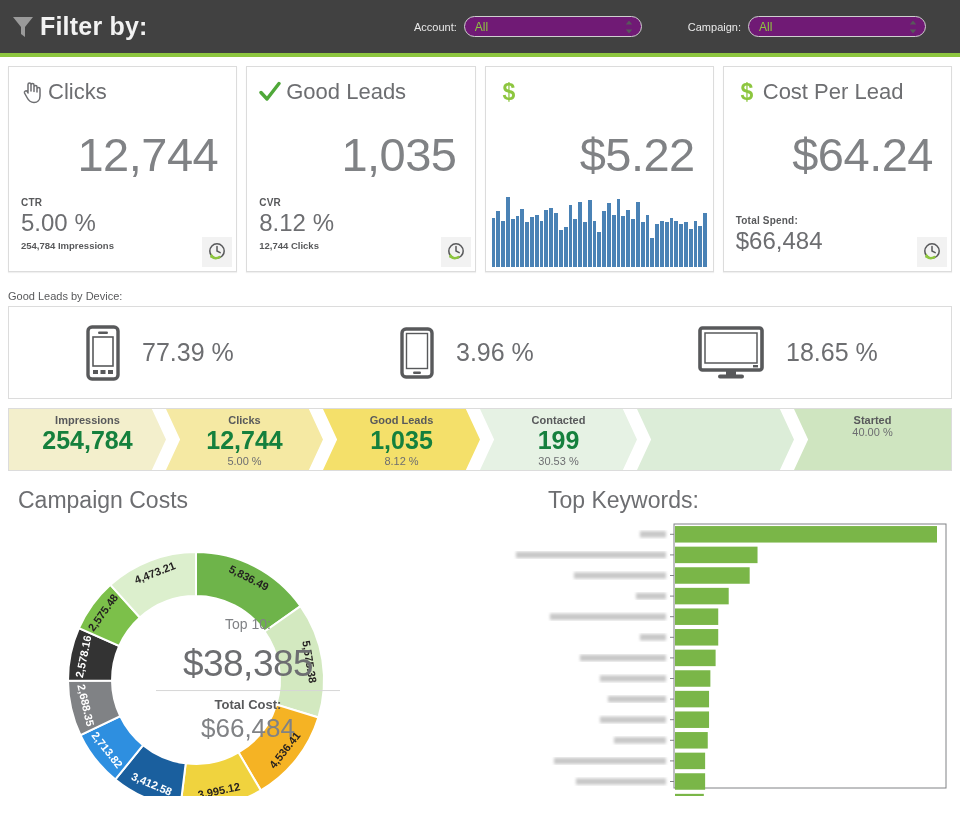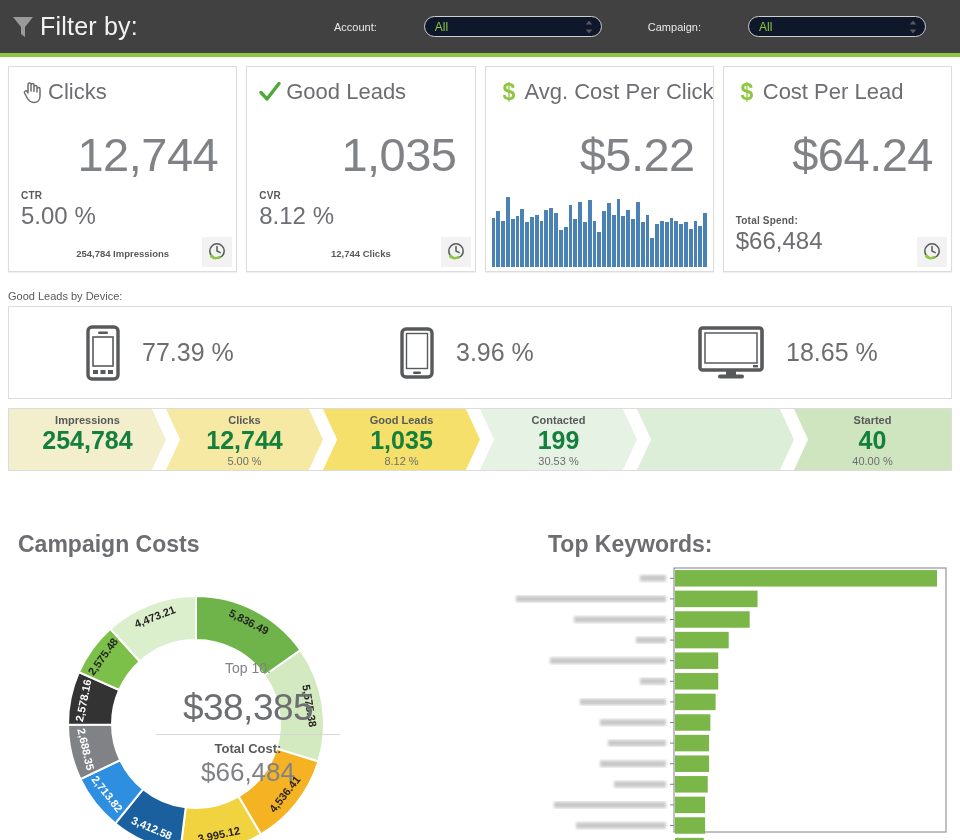--- a/index.html
+++ b/index.html
@@ -20,48 +20,47 @@
     border-bottom: 4px solid #8dc63f;
     display: flex;
     align-items: center;
     padding: 0 12px;
   }
   .filter-left { display: flex; align-items: center; gap: 6px; }
   .funnel-icon { width: 22px; height: 24px; display: block; }
   .filter-title {
     color: #f2f2f2;
     font-size: 25px;
-    font-weight: 400;
+    font-weight: 700;
     letter-spacing: .2px;
     white-space: nowrap;
     text-align: right;
   }
   .filter-right {
     margin-left: auto;
     display: flex;
     align-items: center;
     gap: 46px;
     padding-right: 22px;
   }
   .filter-group { display: flex; align-items: center; gap: 7px; }
   .filter-label {
     color: #e9e9e9;
     font-size: 11px;
     white-space: nowrap;
   }
   .select-box {
     position: relative;
     height: 21px;
-    background: #0f172a;
+    background: #701a75;
     border-radius: 11px;
     border: 1px solid #cfcfcf;
     display: flex;
     align-items: center;
     padding: 0 22px 0 10px;
-    margin-left: 40px;
   }
   .select-account { width: 178px; }
   .select-campaign { width: 178px; }
   .select-value {
     color: #8dc63f;
     font-size: 12px;
     white-space: nowrap;
     overflow: hidden;
   }
   .spinner {
@@ -96,40 +95,39 @@
   }
   .kpi-big {
     text-align: right;
     font-size: 47px;
     font-weight: 300;
     color: #808285;
     line-height: 1;
     padding: 22px 6px 0 0;
     letter-spacing: -0.5px;
   }
-  .kpi-foot { position: absolute; left: 12px; bottom: 12px; right: 12px; }
+  .kpi-foot { position: absolute; left: 12px; bottom: 20px; right: 12px; }
   .kpi-sub-label {
     font-size: 10px;
     font-weight: bold;
     color: #58595b;
     letter-spacing: .2px;
   }
   .kpi-sub-value {
     font-size: 24px;
     font-weight: 300;
     color: #6d6e71;
     line-height: 1.15;
     margin-top: 1px;
   }
   .kpi-note {
     font-size: 9.5px;
     font-weight: bold;
     color: #58595b;
-    margin-top: 18px;
-    text-align: center;
+    margin-top: 3px;
   }
   .clock-btn {
     position: absolute;
     right: 4px; bottom: 4px;
     width: 30px; height: 30px;
     background: #f2f2f2;
     display: flex; align-items: center; justify-content: center;
   }
   .sparkline {
     position: absolute;
@@ -210,25 +208,24 @@
   }
 
   
   .bottom {
     display: flex;
     padding: 16px 8px 0 8px;
   }
   .bottom-col { flex: 1 1 0; position: relative; }
   .chart-title {
     font-size: 23px;
-    font-weight: 700;
+    font-weight: 400;
     color: #6d6e71;
     padding-left: 10px;
     margin-bottom: 2px;
-    margin-top: 44px;
   }
   .chart-title.kw { padding-left: 60px; }
   .donut-holder { position: relative; height: 280px; }
   .donut-center {
     position: absolute;
     left: 50%; top: 164px;
     transform: translate(-50%,-50%);
     width: 200px;
     text-align: center;
   }
@@ -325,21 +322,20 @@
         <path d="M5.2 12.4 L4.2 16.6 L8.4 15.9 Z" fill="#8dc63f"></path>
       </svg>
     </div>
   </div>
 
   <div class="kpi-card">
     <div class="kpi-head">
       <svg class="kpi-icon" viewBox="0 0 22 24">
         <text x="11" y="20" text-anchor="middle" font-family="Liberation Sans, sans-serif" font-size="23" font-weight="bold" fill="#8dc63f">$</text>
       </svg>
-      <span class="kpi-title">Avg. Cost Per Click</span>
     </div>
     <div class="kpi-big">$5.22</div>
     <div class="sparkline">
         <div class="spark-bar" style="height: 70.4545%; background: rgb(74, 130, 181);"></div>
         <div class="spark-bar" style="height: 79.5455%; background: rgb(74, 130, 181);"></div>
         <div class="spark-bar" style="height: 65.9091%; background: rgb(74, 130, 181);"></div>
         <div class="spark-bar" style="height: 100%; background: rgb(74, 130, 181);"></div>
         <div class="spark-bar" style="height: 68.1818%; background: rgb(74, 130, 181);"></div>
         <div class="spark-bar" style="height: 72.7273%; background: rgb(74, 130, 181);"></div>
         <div class="spark-bar" style="height: 82.9545%; background: rgb(74, 130, 181);"></div>
@@ -481,21 +477,20 @@
          <div class="fn-pct">30.53 %</div>
        </div>
       </div>
       <div class="funnel-step">
         <div class="bg" style="background:#dcedd8;clip-path:polygon(0 0, 91% 0, 100% 50%, 91% 100%, 0 100%, 9% 50%)"></div>
       </div>
       <div class="funnel-step">
         <div class="bg" style="background:#cfe5c0;clip-path:polygon(0 0, 100% 0, 100% 100%, 0 100%, 9% 50%)"></div>
        <div class="txt">
          <div class="fn-label">Started</div>
-         <div class="fn-value">40</div>
          <div class="fn-pct">40.00 %</div>
        </div>
       </div>
     </div>
 </div>
 
 <div class="bottom">
 
   <div class="bottom-col">
     <div class="chart-title">Campaign Costs</div>

